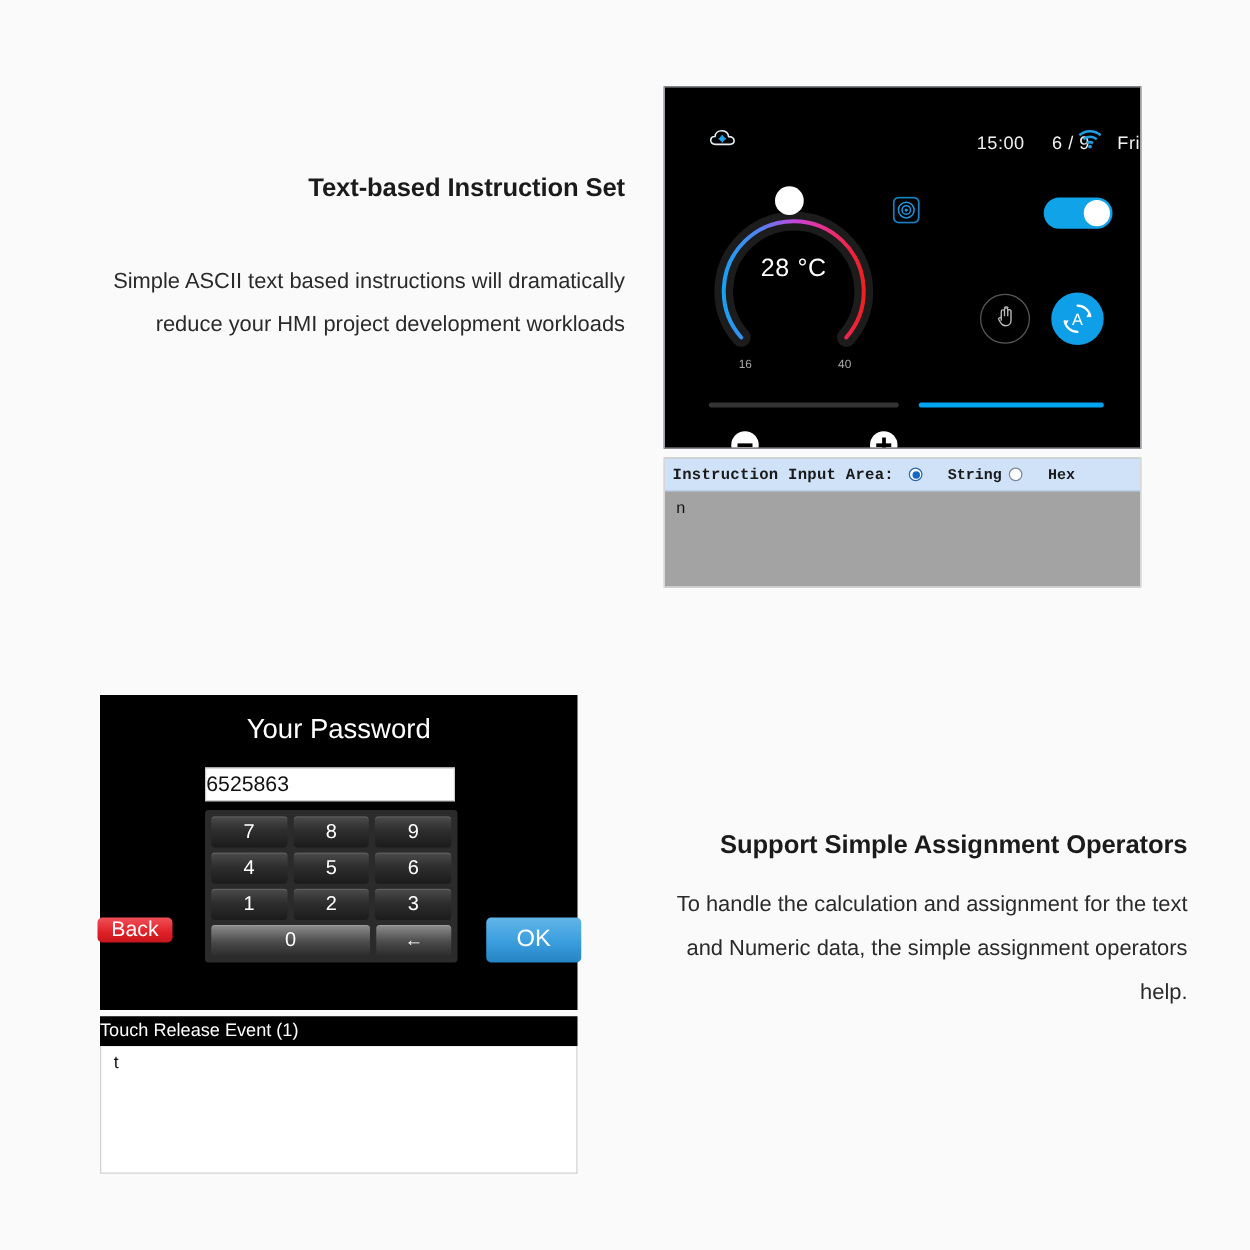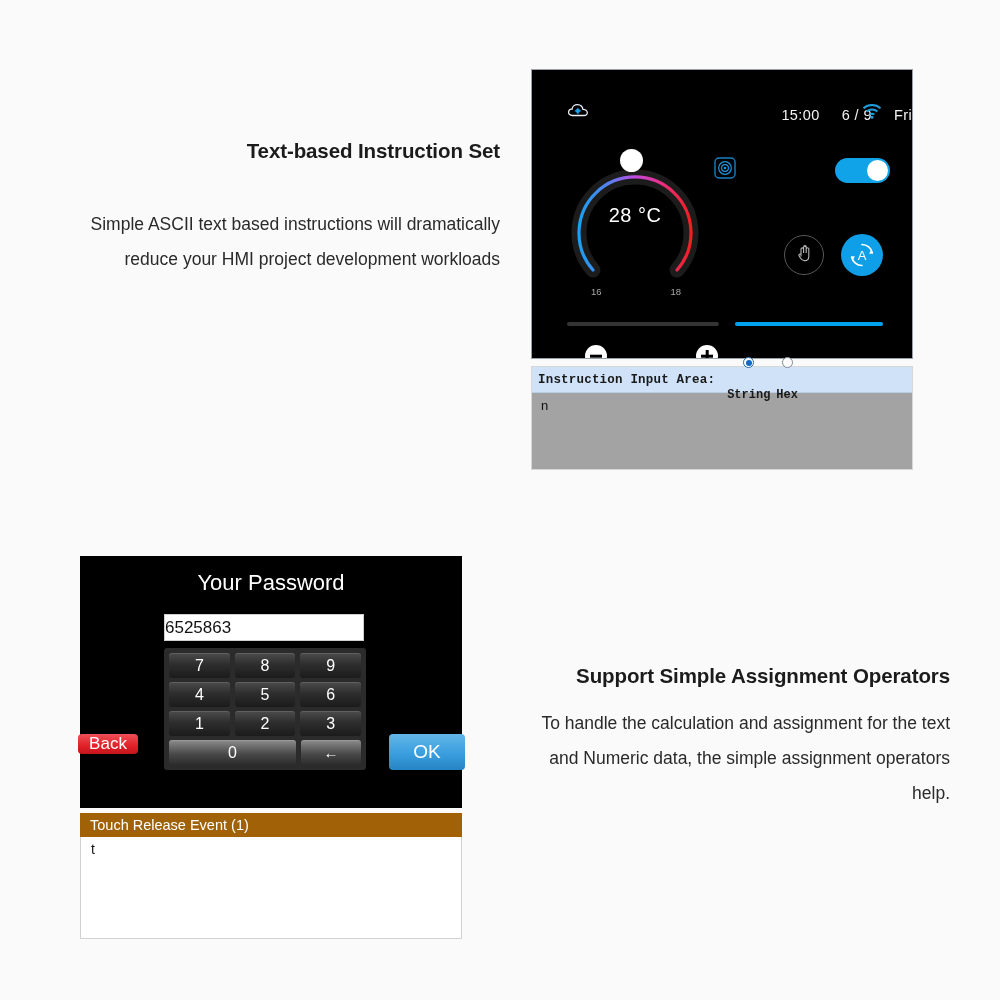--- a/index.html
+++ b/index.html
@@ -158,21 +158,21 @@
     display: flex; align-items: center;
     padding-left: 6px; gap: 8px;
     border-bottom: 1px solid #b9cfe6;
   }
   .instr-label {
     font-family: "Liberation Mono", monospace;
     font-size: 12.5px; font-weight: bold; color: #1a1a1a;
     letter-spacing: 0.2px;
   }
   .radio-group { display: flex; align-items: center; gap: 6px; margin-left: 4px; }
-  .radio-opt { display: flex; align-items: center; gap: 20px; flex-direction: column; }
+  .radio-opt { display: flex; align-items: center; gap: 20px; }
   .radio-dot {
     width: 11px; height: 11px; border-radius: 50%;
     border: 1px solid #7d8a96; background: #fdfdfd;
     display: flex; align-items: center; justify-content: center;
   }
   .radio-dot.checked { border-color: #2a6aa8; background: #fff; }
   .radio-dot.checked::after {
     content: ''; width: 6px; height: 6px; border-radius: 50%;
     background: #1169c4;
   }
@@ -247,24 +247,23 @@
   }
 
   
   #touch-event-area {
     position: absolute;
     left: 80px; top: 813px;
     width: 382px; height: 126px;
   }
   .evt-header {
     height: 24px;
-    background: #a16207;
+    background: #000000;
     color: #fff; font-size: 14.5px;
     display: flex; align-items: center;
-    padding-left: 10px;
   }
   .evt-body {
     height: 102px;
     background: #fff;
     border: 1px solid #d2d2d2;
     border-top: none;
     padding: 4px 10px;
     font-size: 14px; color: #111;
   }
 </style>
@@ -312,21 +311,21 @@
           <stop offset="100%" stop-color="#ef2020"></stop>
         </linearGradient>
       </defs>
       <path d="M24 114 A56 56 0 1 1 108 114" fill="none" stroke="#1c1c1c" stroke-width="15" stroke-linecap="round"></path>
       <path d="M24 114 A56 56 0 1 1 108 114" fill="none" stroke="url(#arcGrad)" stroke-width="3.2" stroke-linecap="round"></path>
     </svg>
     <div class="dial-knob"></div>
     <div class="dial-value">28 °C</div>
     <div class="dial-ticks">
       <span>16</span>
-      <span>18</span>
+      <span>40</span>
     </div>
   </div>
 
   <div class="step-btn" id="btn-temp-decrease"></div>
   <div class="step-btn" id="btn-temp-increase"></div>
 
   <div id="icon-fan-mode">
     <svg width="22" height="22" viewBox="0 0 22 22">
       <rect x="1" y="1" width="20" height="20" rx="4" fill="none" stroke="#1a7fc0" stroke-width="1.4"></rect>
       <circle cx="11" cy="11" r="6.3" fill="none" stroke="#2196dd" stroke-width="1.2"></circle>

